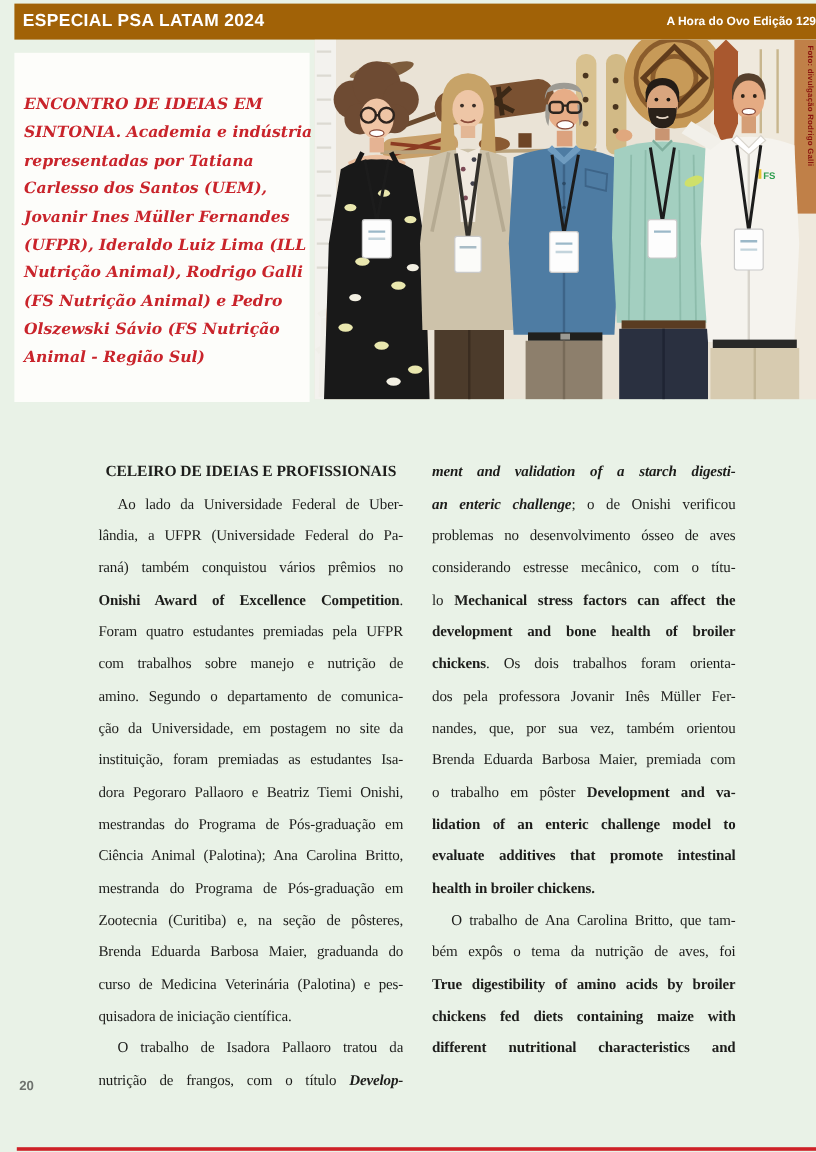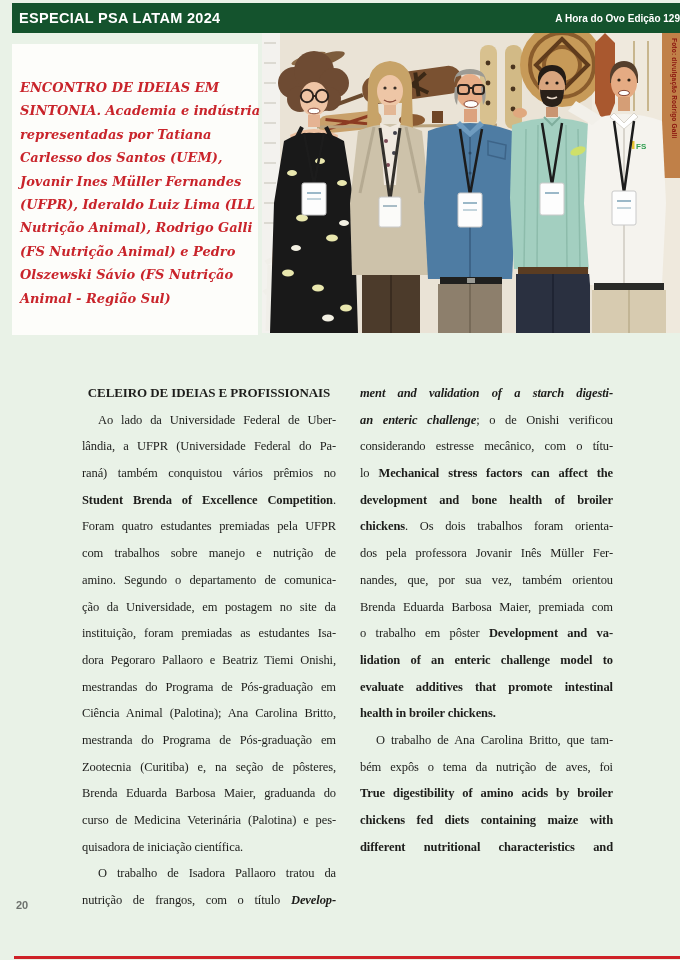--- a/index.html
+++ b/index.html
@@ -1,19 +1,19 @@
 <!DOCTYPE html>
 <html><head>
 <meta charset="utf-8">
 <style>
   html,body{margin:0;padding:0;}
   .page{position:relative;width:680px;height:960px;background:#e9f2e7;overflow:hidden;
         font-family:"Liberation Serif",serif;}
   
-  .header-bar{position:absolute;left:12px;top:3px;width:668px;height:30px;background:#14532d;
+  .header-bar{position:absolute;left:12px;top:3px;width:668px;height:30px;background:#a16207;
               display:flex;align-items:center;justify-content:space-between;
               font-family:"Liberation Sans",sans-serif;color:#ffffff;}
   .header-left{font-size:14.5px;font-weight:bold;letter-spacing:.3px;padding-left:7px;}
   .header-right{font-size:10px;font-weight:bold;}
   
   .caption-box{position:absolute;left:12px;top:44px;width:246px;height:291px;background:#fdfdfa;
                box-sizing:border-box;padding:32px 17px 0 8px;}
   .cap-line{font-family:"DejaVu Serif",serif;font-style:italic;font-weight:bold;
             font-size:13px;line-height:23.4px;color:#c9242b;white-space:nowrap;}
   
@@ -263,40 +263,41 @@
     </svg>
   </div>
 
   <div class="photo-credit">Foto: divulgação Rodrigo Galli</div>
 
   <div class="col col-left">
       <div class="bline hline"><span class="b">CELEIRO DE IDEIAS E PROFISSIONAIS</span></div>
       <div class="bline ind"><span>Ao lado da Universidade Federal de Uber-</span></div>
       <div class="bline"><span>lândia, a UFPR (Universidade Federal do Pa-</span></div>
       <div class="bline"><span>raná) também conquistou vários prêmios no</span></div>
-      <div class="bline"><span class="b">Student Brenda of Excellence Competition</span><span>.</span></div>
+      <div class="bline"><span class="b">Onishi Award of Excellence Competition</span><span>.</span></div>
       <div class="bline"><span>Foram quatro estudantes premiadas pela UFPR</span></div>
       <div class="bline"><span>com trabalhos sobre manejo e nutrição de</span></div>
       <div class="bline"><span>amino. Segundo o departamento de comunica-</span></div>
       <div class="bline"><span>ção da Universidade, em postagem no site da</span></div>
       <div class="bline"><span>instituição, foram premiadas as estudantes Isa-</span></div>
       <div class="bline"><span>dora Pegoraro Pallaoro e Beatriz Tiemi Onishi,</span></div>
       <div class="bline"><span>mestrandas do Programa de Pós-graduação em</span></div>
       <div class="bline"><span>Ciência Animal (Palotina); Ana Carolina Britto,</span></div>
       <div class="bline"><span>mestranda do Programa de Pós-graduação em</span></div>
       <div class="bline"><span>Zootecnia (Curitiba) e, na seção de pôsteres,</span></div>
       <div class="bline"><span>Brenda Eduarda Barbosa Maier, graduanda do</span></div>
       <div class="bline"><span>curso de Medicina Veterinária (Palotina) e pes-</span></div>
       <div class="bline noj"><span>quisadora de iniciação científica.</span></div>
       <div class="bline ind"><span>O trabalho de Isadora Pallaoro tratou da</span></div>
       <div class="bline"><span>nutrição de frangos, com o título </span><span class="b i">Develop-</span></div>
     </div>
   <div class="col col-right">
       <div class="bline"><span class="b i">ment and validation of a starch digesti-</span></div>
       <div class="bline"><span class="b i">an enteric challenge</span><span>; o de Onishi verificou</span></div>
+      <div class="bline"><span>problemas no desenvolvimento ósseo de aves</span></div>
       <div class="bline"><span>considerando estresse mecânico, com o títu-</span></div>
       <div class="bline"><span>lo </span><span class="b">Mechanical stress factors can affect the</span></div>
       <div class="bline"><span class="b">development and bone health of broiler</span></div>
       <div class="bline"><span class="b">chickens</span><span>. Os dois trabalhos foram orienta-</span></div>
       <div class="bline"><span>dos pela professora Jovanir Inês Müller Fer-</span></div>
       <div class="bline"><span>nandes, que, por sua vez, também orientou</span></div>
       <div class="bline"><span>Brenda Eduarda Barbosa Maier, premiada com</span></div>
       <div class="bline"><span>o trabalho em pôster </span><span class="b">Development and va-</span></div>
       <div class="bline"><span class="b">lidation of an enteric challenge model to</span></div>
       <div class="bline"><span class="b">evaluate additives that promote intestinal</span></div>

